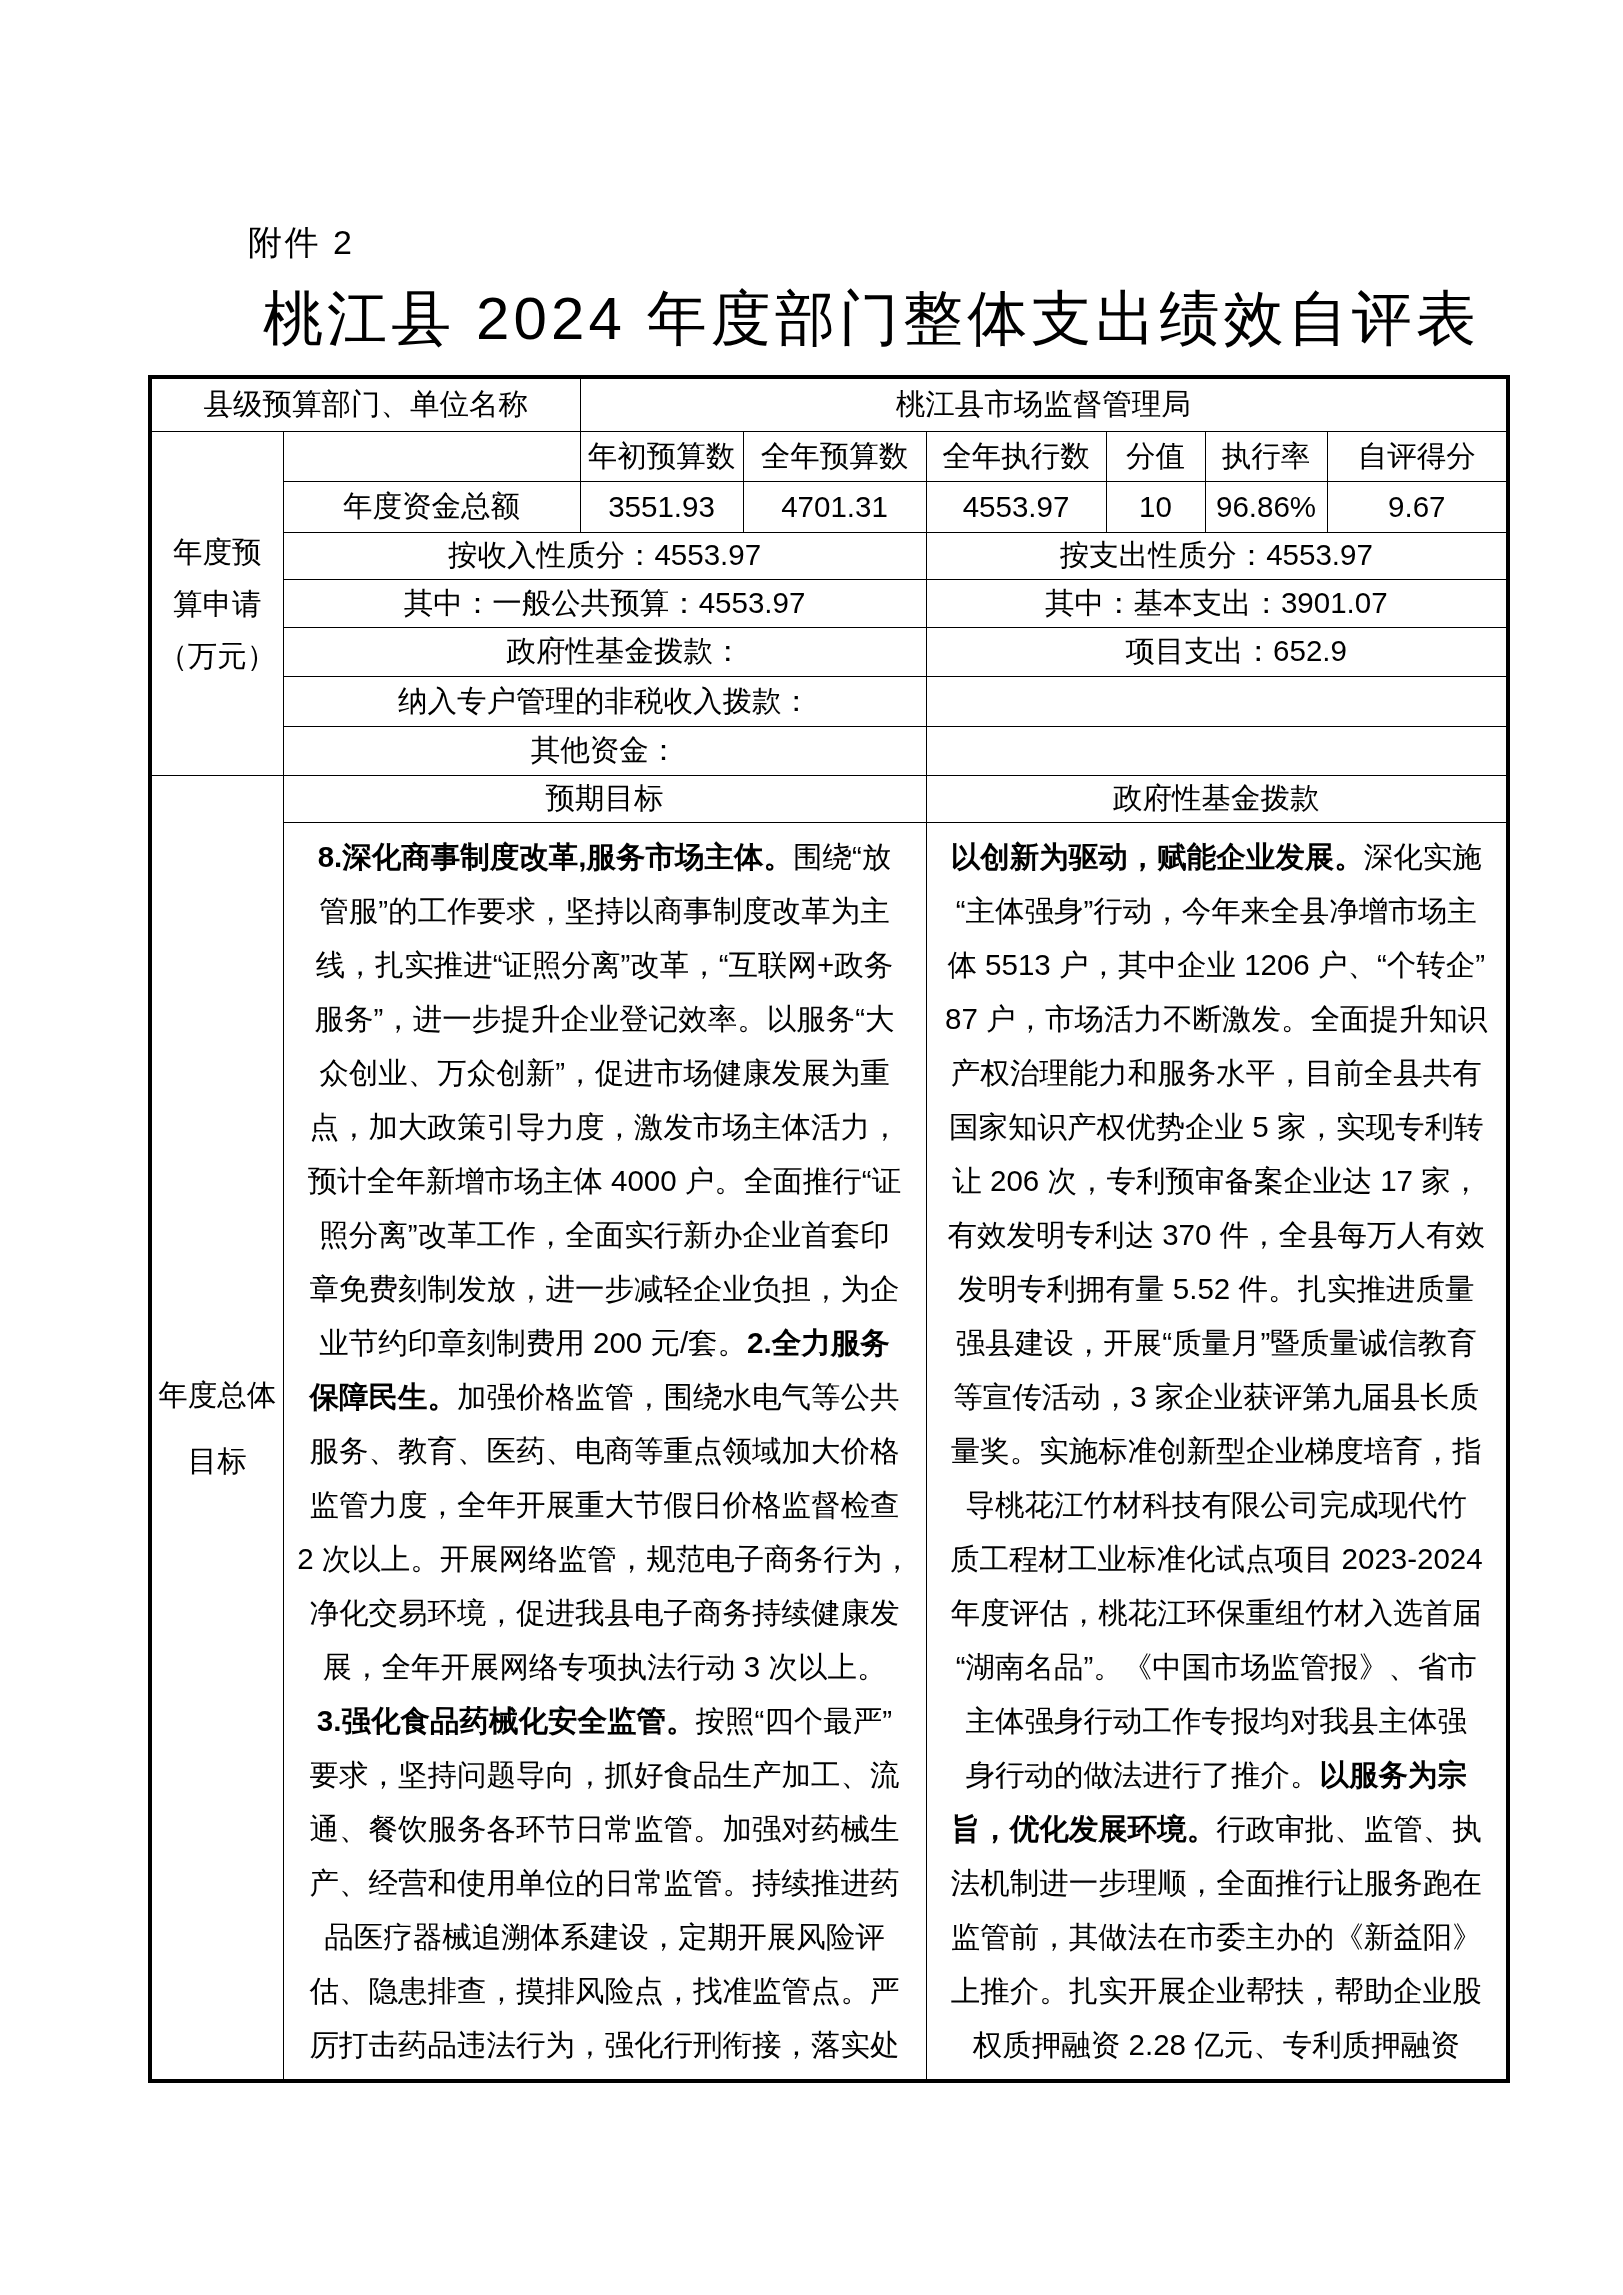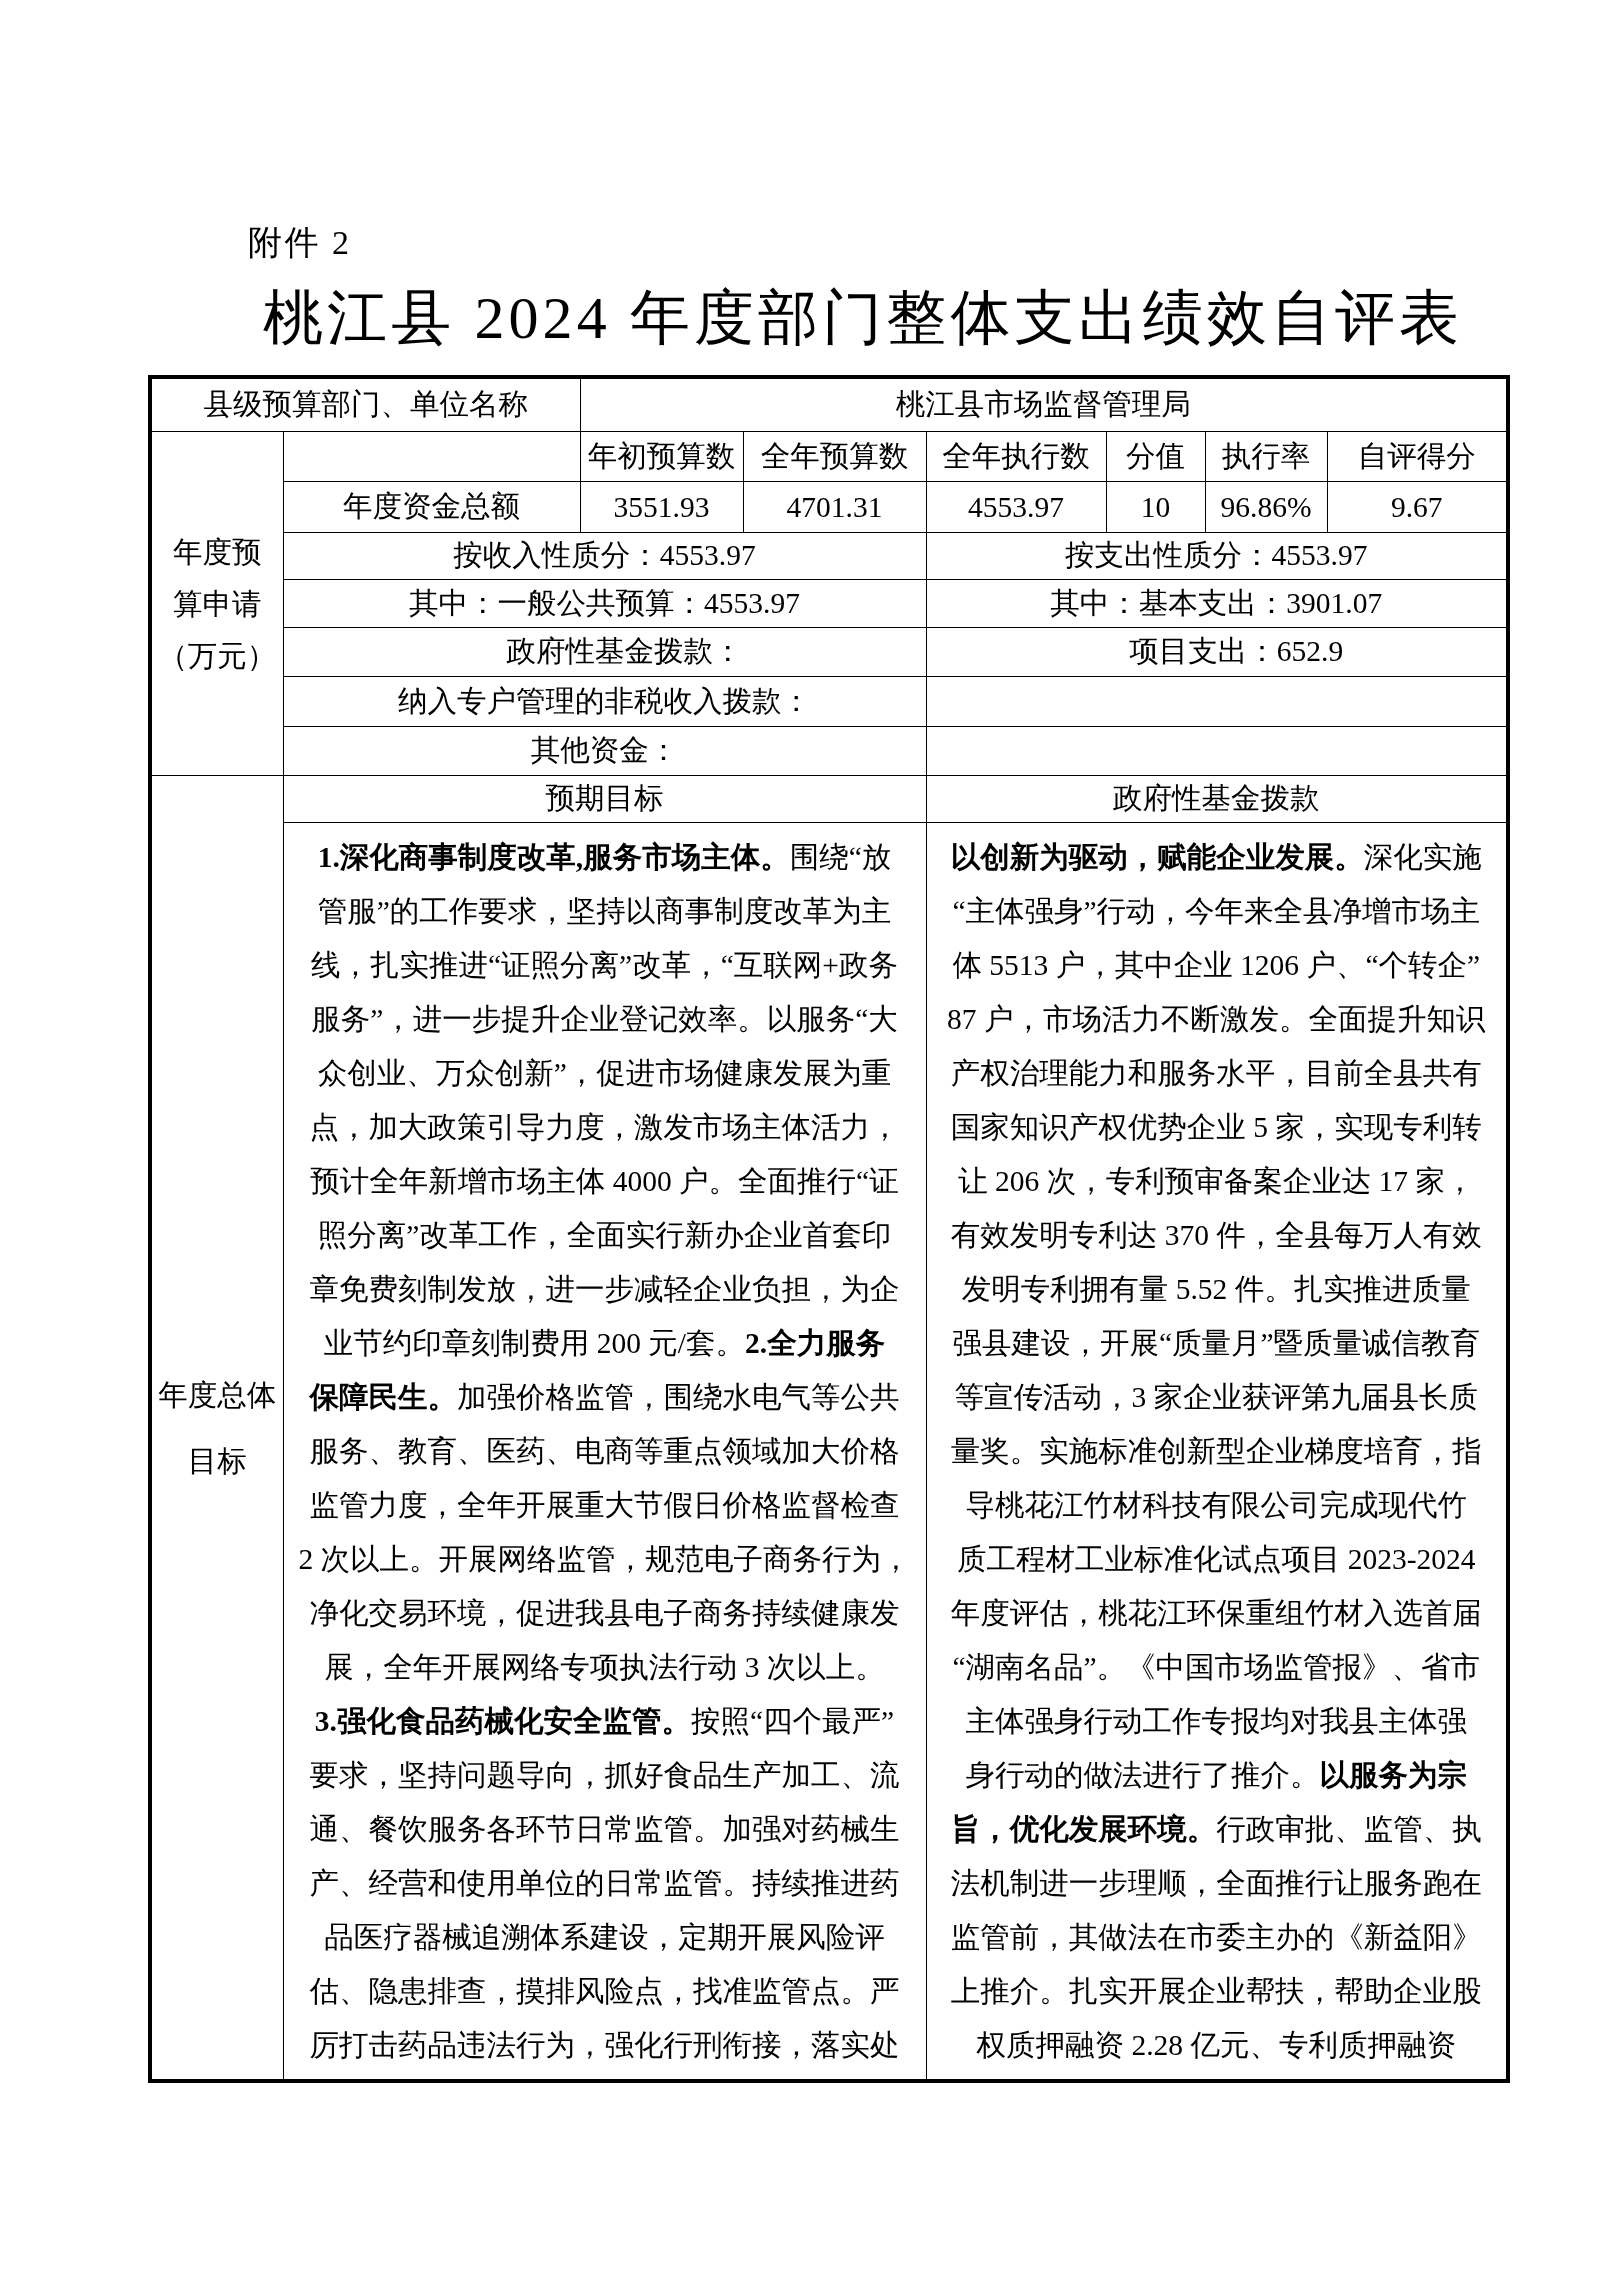--- a/index.html
+++ b/index.html
@@ -1,20 +1,20 @@
 <!DOCTYPE html>
 <html style="font-size:13px"><head>
 <meta charset="utf-8">
 <style>
   html,body{margin:0;padding:0;background:#888;}
   .page{
     position:relative;
     width:1623px;height:2295px;
     background:#ffffff;
-    font-family:Liberation Serif, serif;
+    font-family:Liberation Sans, sans-serif;
     color:#000;
     overflow:hidden;
   }
   .attachment{
     position:absolute;left:248px;top:223px;
     font-size:34px;line-height:39px;letter-spacing:2.5px;
   }
   .doc-title{
     position:absolute;left:263px;top:288px;
     font-size:60px;line-height:61px;letter-spacing:4.1px;
@@ -139,21 +139,21 @@
     </tr>
 
     <tr class="r9">
       <td rowspan="2" class="vlabel">年度总体
 目标</td>
       <td colspan="3">预期目标</td>
       <td colspan="4">政府性基金拨款</td>
     </tr>
 
     <tr class="r10">
-      <td colspan="3" class="goal"><span class="seg-bold">1.深化商事制度改革,服务市场主体。</span><span>围绕“放
+      <td colspan="3" class="goal"><span class="seg-bold">8.深化商事制度改革,服务市场主体。</span><span>围绕“放
 管服”的工作要求，坚持以商事制度改革为主
 线，扎实推进“证照分离”改革，“互联网+政务
 服务”，进一步提升企业登记效率。以服务“大
 众创业、万众创新”，促进市场健康发展为重
 点，加大政策引导力度，激发市场主体活力，
 预计全年新增市场主体 4000 户。全面推行“证
 照分离”改革工作，全面实行新办企业首套印
 章免费刻制发放，进一步减轻企业负担，为企
 业节约印章刻制费用 200 元/套。</span><span class="seg-bold">2.全力服务
 保障民生。</span><span>加强价格监管，围绕水电气等公共

